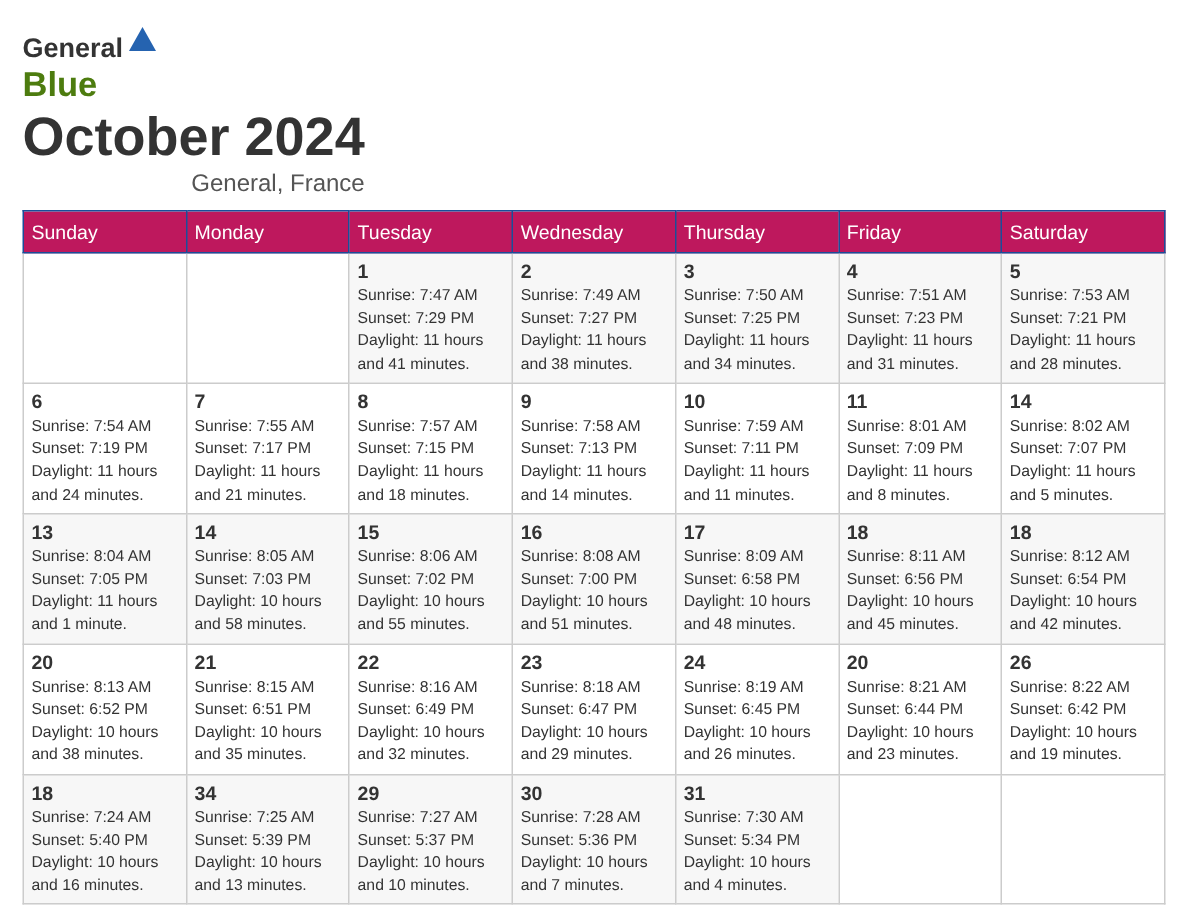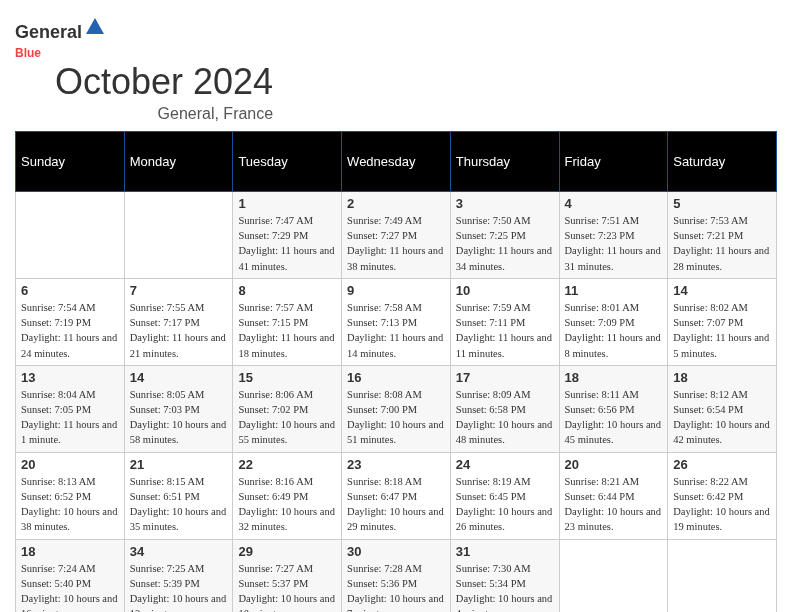--- a/index.html
+++ b/index.html
@@ -21,52 +21,51 @@
       display: flex;
       align-items: center;
       margin-top: 6px;
     }
     .logo-text-general {
       font-size: 18px;
       font-weight: bold;
       color: #333;
     }
     .logo-text-blue {
-      font-size: 12px;
-      font-weight: bold;
-      color: #ef4444;
+      font-size: 23px;
+      font-weight: bold;
+      color: #4d7c0f;
     }
     .logo-icon {
       width: 22px;
       height: 22px;
       margin-left: 2px;
     }
     .title-block {
       text-align: right;
     }
     .month-title {
       font-size: 36px;
-      font-weight: normal;
-      color: #333;
-      margin-left: 40px;
+      font-weight: bold;
+      color: #333;
     }
     .location-title {
       font-size: 16px;
       color: #555;
       margin-top: 2px;
     }
     table {
       width: 100%;
       border-collapse: collapse;
       font-size: 11px;
     }
     thead th {
-      background-color: #000000;
+      background-color: #be185d;
       color: #fff;
-      padding: 22px 5px;
+      padding: 6px 5px;
       text-align: left;
       font-size: 13px;
       font-weight: normal;
       border: 1px solid #1a4e99;
     }
     tbody td {
       border: 1px solid #ccc;
       vertical-align: top;
       padding: 4px 5px;
       height: 80px;
@@ -80,21 +79,20 @@
       font-size: 13px;
       font-weight: bold;
       color: #333;
       display: block;
       margin-bottom: 2px;
     }
     .day-detail {
       color: #333;
       font-size: 10.5px;
       line-height: 1.45;
-      font-family: Liberation Serif, serif;
     }
     .empty-cell {
       background: #fff !important;
     }
   </style>
 </head>
 <body>
 
 <div class="header">
   <div class="logo">

